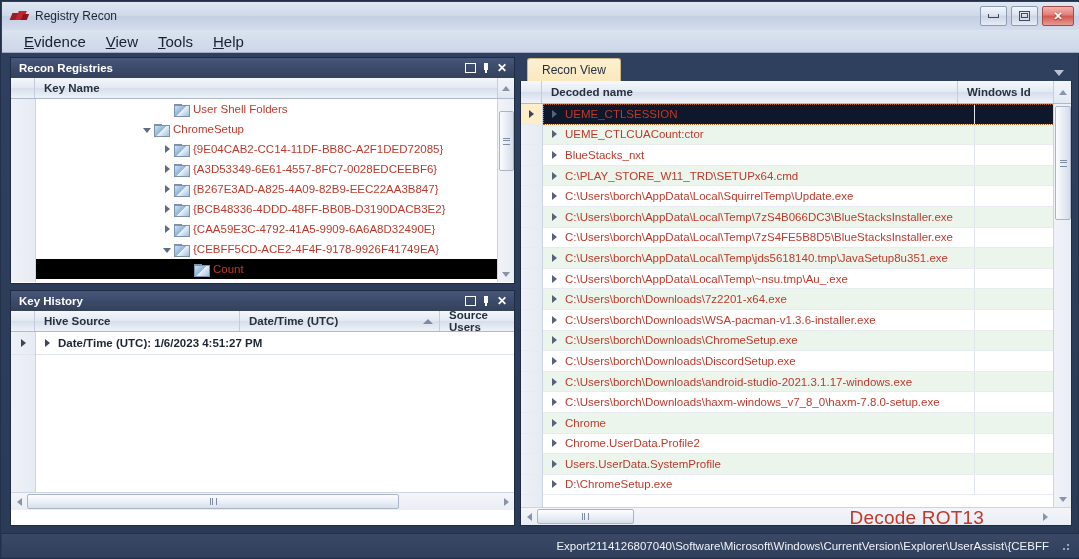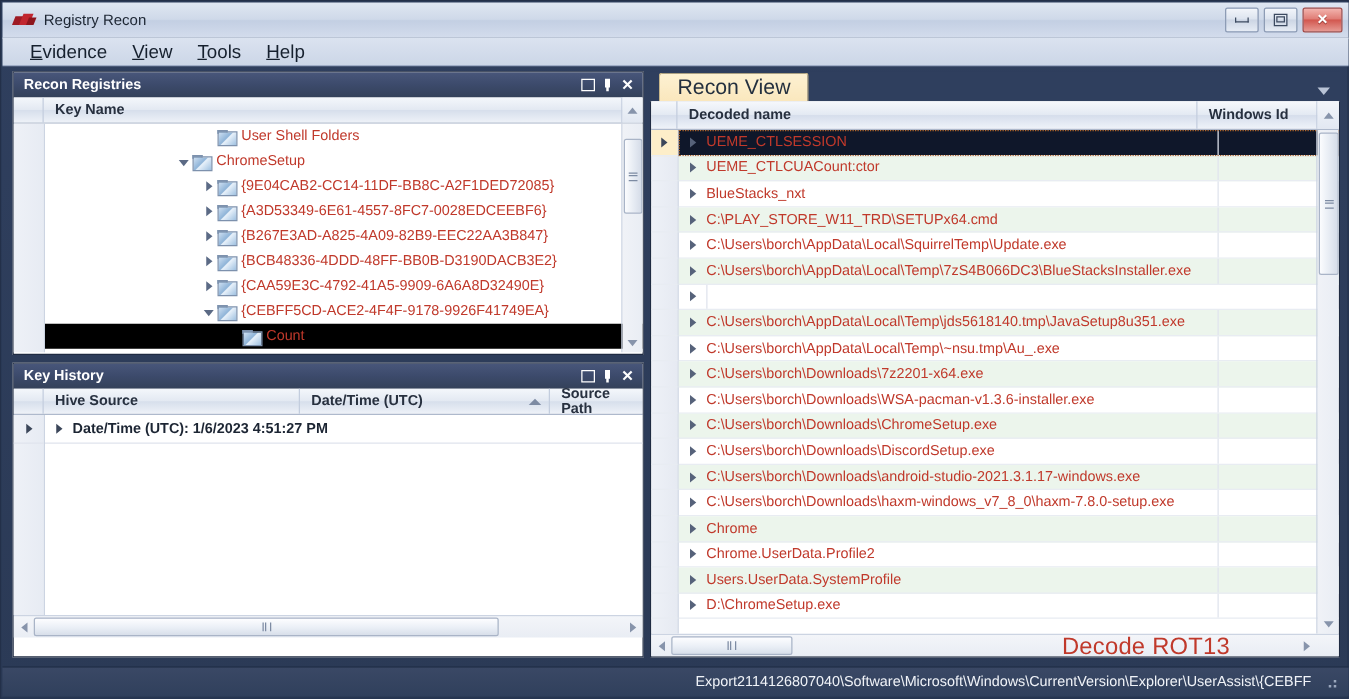--- a/index.html
+++ b/index.html
@@ -144,21 +144,21 @@
   
   .rightcol{position:absolute;left:519px;top:56px;width:552px;height:469px;}
   .tabstrip{
     height:24px;background:#2f3f5e;display:flex;align-items:flex-end;position:relative;
     padding-left:7px;box-sizing:border-box;
   }
   .tab{
     height:22px;padding:0 14px;display:flex;align-items:center;
     background:linear-gradient(180deg,#fdf1d2 0%,#fae7bd 100%);
     border:1px solid #c9b display;border:1px solid #c9b78a;border-bottom:none;
-    border-radius:3px 3px 0 0;color:#24303f;font-size:17px;
+    border-radius:3px 3px 0 0;color:#24303f;font-size:12px;
   }
   .tab-menu{position:absolute;right:8px;bottom:5px;width:0;height:0;
     border-left:5px solid transparent;border-right:5px solid transparent;border-top:6px solid #b9c3d6;}
 
   .rgrid{
     position:relative;height:445px;background:#fff;border:1px solid #1f2b42;border-top:none;box-sizing:border-box;
     display:flex;flex-direction:column;
   }
   .rgrid-head{
     height:22px;display:flex;
@@ -372,21 +372,21 @@
             <span class="ic-close">✕</span>
           </div>
       </div>
       <div class="grid-head">
         <div class="gh-cell gh-spacer"></div>
         <div class="gh-cell" style="width:205px;">Hive Source</div>
         <div class="gh-cell" style="width:200px;">
           <span>Date/Time (UTC)</span>
           <span class="gh-sort"></span>
         </div>
-        <div class="gh-cell" style="flex:1;border-right:none;">Source Path</div>
+        <div class="gh-cell" style="flex:1;border-right:none;">Source Users</div>
       </div>
       <div class="kh-body">
         <div class="kh-gutter">
           <div class="kh-row" style="justify-content:center;border-bottom:1px solid #dfe4ed;">
             <span class="kh-tri">
                 <i></i>
               </span>
           </div>
         </div>
         <div class="kh-rowwrap" id="kh-rows">
@@ -492,20 +492,21 @@
               <span class="rtri">
                 <i></i>
               </span>
               <span class="rname">C:\Users\borch\AppData\Local\Temp\7zS4B066DC3\BlueStacksInstaller.exe</span>
               <span class="rsess"></span>
             </div>
             <div class="rrow">
               <span class="rtri">
                 <i></i>
               </span>
+              <span class="rname">C:\Users\borch\AppData\Local\Temp\7zS4FE5B8D5\BlueStacksInstaller.exe</span>
               <span class="rsess"></span>
             </div>
             <div class="rrow alt">
               <span class="rtri">
                 <i></i>
               </span>
               <span class="rname">C:\Users\borch\AppData\Local\Temp\jds5618140.tmp\JavaSetup8u351.exe</span>
               <span class="rsess"></span>
             </div>
             <div class="rrow">

